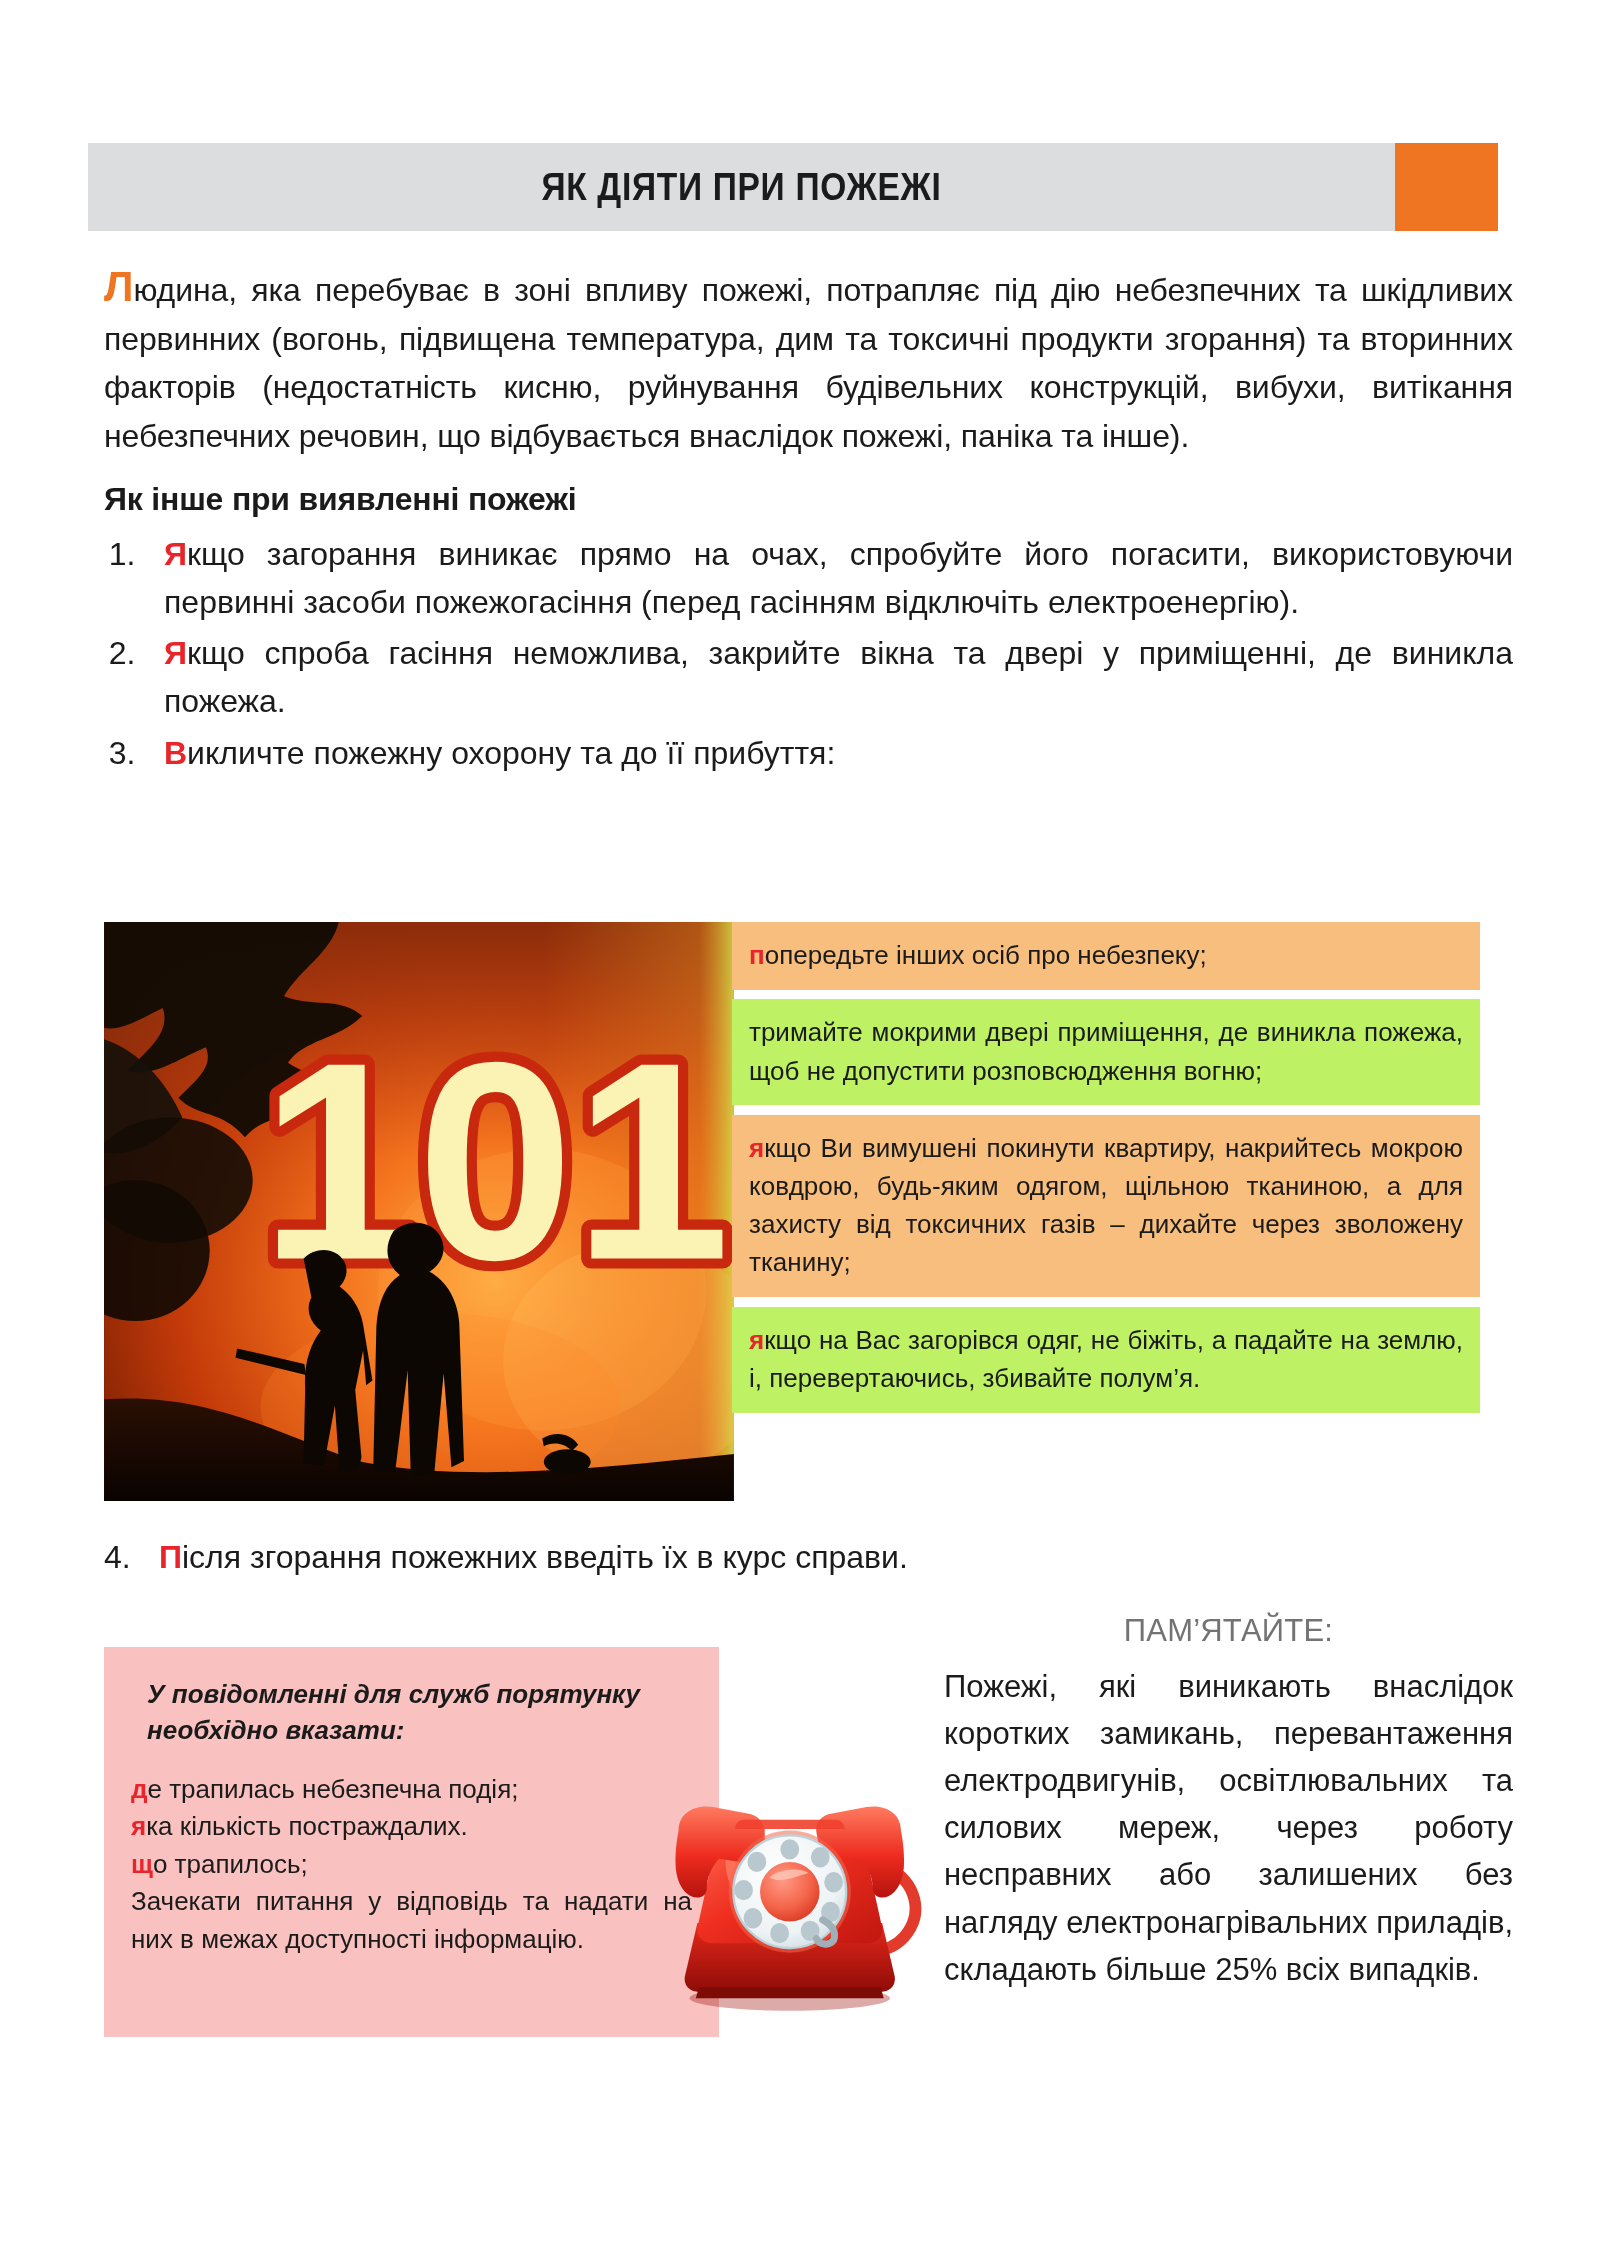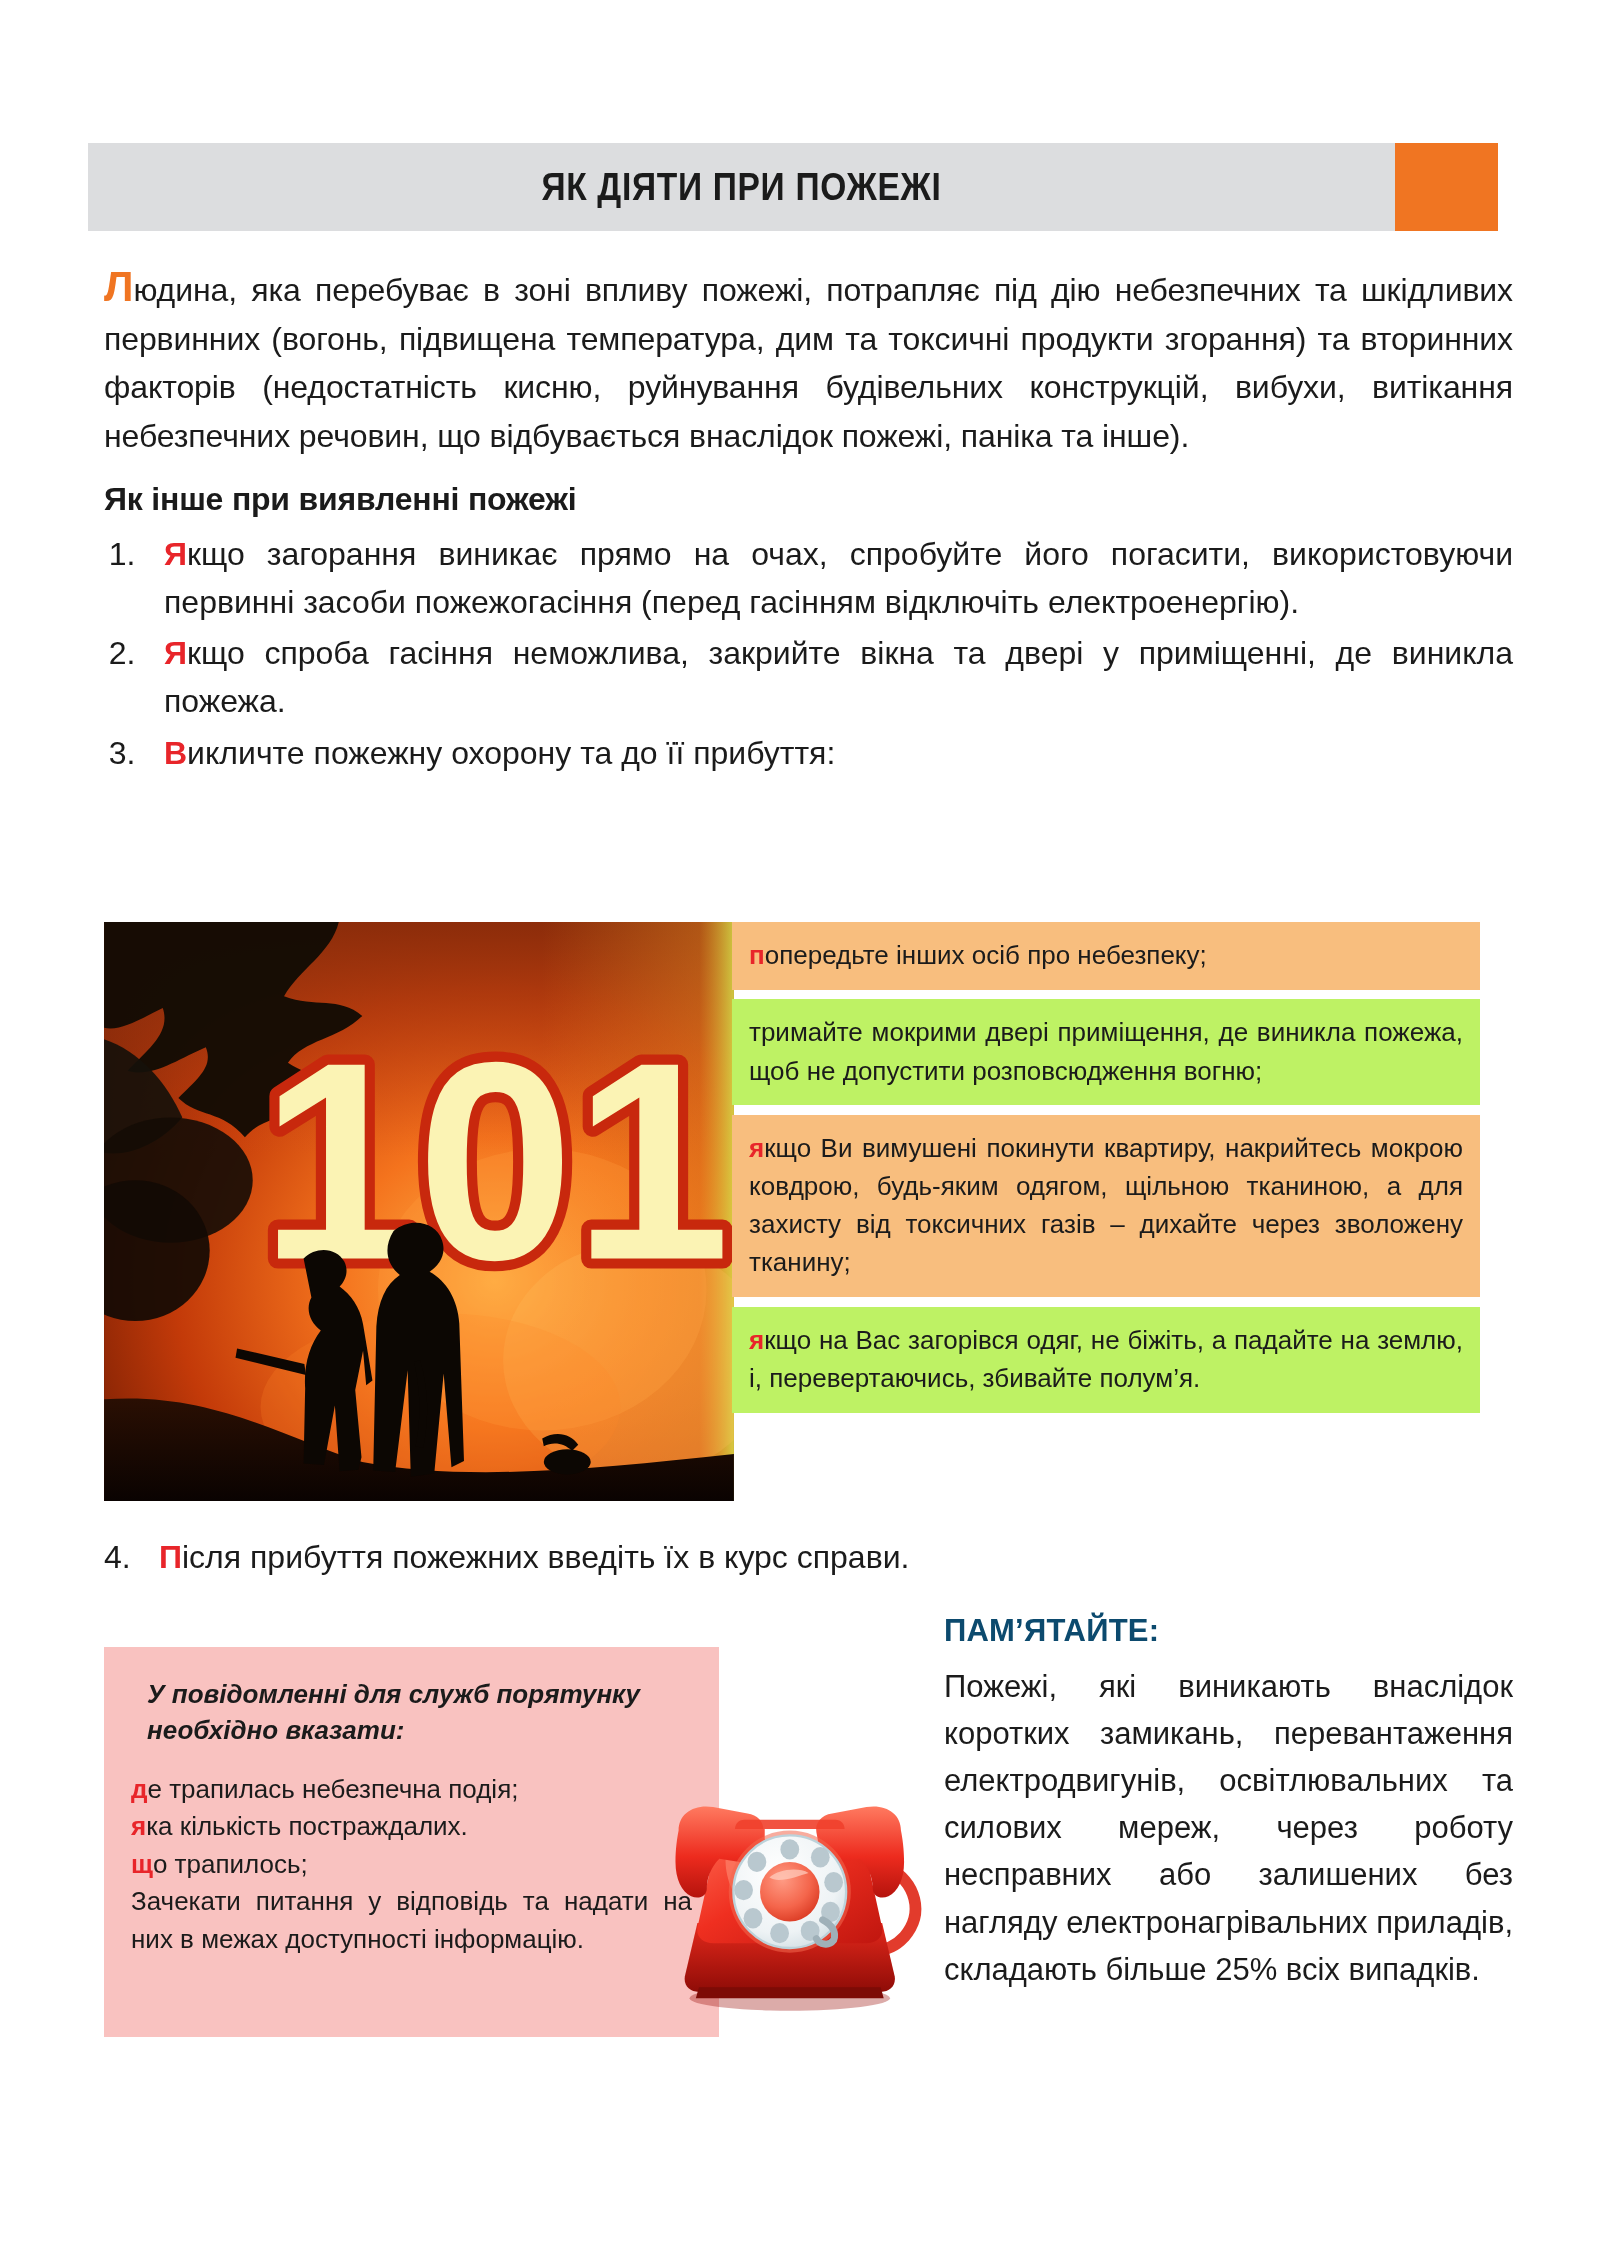--- a/index.html
+++ b/index.html
@@ -206,23 +206,23 @@
   }
 
   .remember-col {
     position: absolute;
     left: 840px;
     top: 0;
     width: 569px;
   }
   .remember-title {
     font-size: 31px;
-    font-weight: 700;
-    color: #0c4a6e;
-    text-align: left;
+    font-weight: 400;
+    color: #737373;
+    text-align: center;
     margin: 0 0 14px 0;
     letter-spacing: 0.2px;
   }
   .remember-text {
     font-size: 31px;
     line-height: 1.52;
     text-align: justify;
     margin: 0;
   }
 </style>
@@ -324,21 +324,21 @@
 
     <div class="tips">
       <div class="tip tip-orange"><span class="rl">п</span><span>опередьте інших осіб про небезпеку;</span></div>
       <div class="tip tip-pink"><span class="rl"></span><span>тримайте мокрими двері приміщення, де виникла пожежа, щоб не допустити розповсюдження вогню;</span></div>
       <div class="tip tip-orange"><span class="rl">я</span><span>кщо Ви вимушені покинути квартиру, накрийтесь мокрою ковдрою, будь-яким одягом, щільною тканиною, а для захисту від токсичних газів – дихайте через зволожену тканину;</span></div>
       <div class="tip tip-pink"><span class="rl">я</span><span>кщо на Вас загорівся одяг, не біжіть, а падайте на землю, і, перевертаючись, збивайте полум’я.</span></div>
     </div>
   </div>
 
   <div class="step4">
-    <span class="num">4.</span><span class="rl">П</span><span>ісля прибуття пожежних введіть їх в курс справи.</span>
+    <span class="num">4.</span><span class="rl">П</span><span>ісля згорання пожежних введіть їх в курс справи.</span>
   </div>
 
   <div class="bottom">
 
     <div class="note-box">
       <div class="note-title">У повідомленні для служб порятунку необхідно вказати:</div>
       <p class="note-line"><span class="rl">д</span><span>е трапилась небезпечна подія;</span></p>
       <p class="note-line"><span class="rl">я</span><span>ка кількість постраждалих.</span></p>
       <p class="note-line"><span class="rl">щ</span><span>о трапилось;</span></p>
       <p class="note-line"><span>Зачекати питання у відповідь та надати на них в межах доступності інформацію.</span></p>

